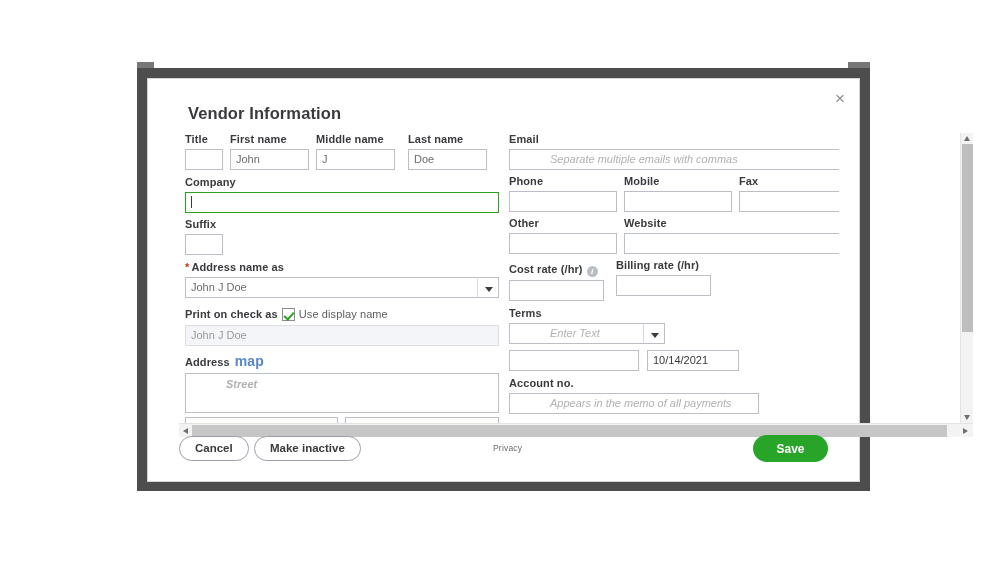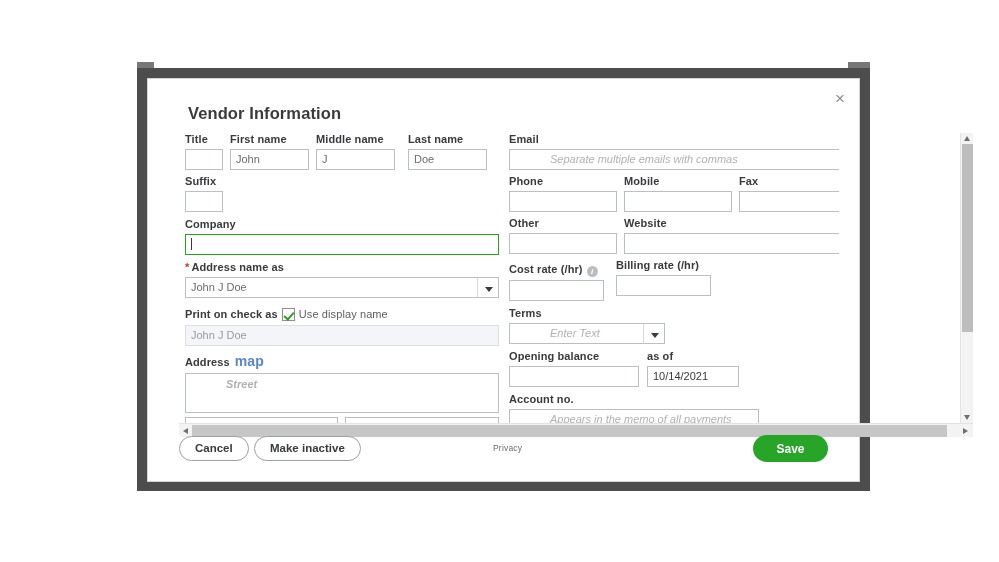--- a/index.html
+++ b/index.html
@@ -248,28 +248,28 @@
             <div style="width:79px;">
               <span class="lbl">Middle name</span>
               <div class="fld" style="width:79px; margin-top:3px;">J</div>
             </div>
             <div style="width:79px;margin-left:6px;">
               <span class="lbl">Last name</span>
               <div class="fld" style="width:79px; margin-top:3px;">Doe</div>
             </div>
           </div>
 
+          <div style="margin-top:6px;">
+            <span class="lbl">Company</span>
+            <div class="fld focused" style="width:314px; margin-top:3px;"><span class="cursor-bar"></span></div>
+          </div>
+
           <div style="margin-top:5px;">
             <span class="lbl">Suffix</span>
             <div class="fld" style="width:38px; margin-top:3px;"></div>
-          </div>
-
-          <div style="margin-top:6px;">
-            <span class="lbl">Company</span>
-            <div class="fld focused" style="width:314px; margin-top:3px;"><span class="cursor-bar"></span></div>
           </div>
 
           <div style="margin-top:6px;">
             <span class="lbl lbl-req">Address name as</span>
             <div style="position:relative; width:314px; margin-top:3px;">
               <div class="fld" style="width:314px;">John  J Doe</div>
               <div class="caret"></div>
             </div>
           </div>
 
@@ -336,24 +336,20 @@
 
           <div style="margin-top:6px;">
             <span class="lbl">Terms</span>
             <div style="position:relative; width:156px; margin-top:3px;">
               <div class="fld ph" style="width:156px;">Enter Text</div>
               <div class="caret"></div>
             </div>
           </div>
 
           <div style="margin-top:6px;">
-            <div class="row">
-              <span class="lbl" style="width:138px;">Opening balance</span>
-              <span class="lbl">as of</span>
-            </div>
             <div class="row" style="gap:8px; margin-top:3px;">
               <div class="fld" style="width:130px;"></div>
               <div class="fld" style="width:92px; color:#393a3d;">10/14/2021</div>
             </div>
           </div>
 
           <div style="margin-top:6px;">
             <span class="lbl">Account no.</span>
             <div class="fld ph" style="width:250px; margin-top:3px;">Appears in the memo of all payments</div>
           </div>

